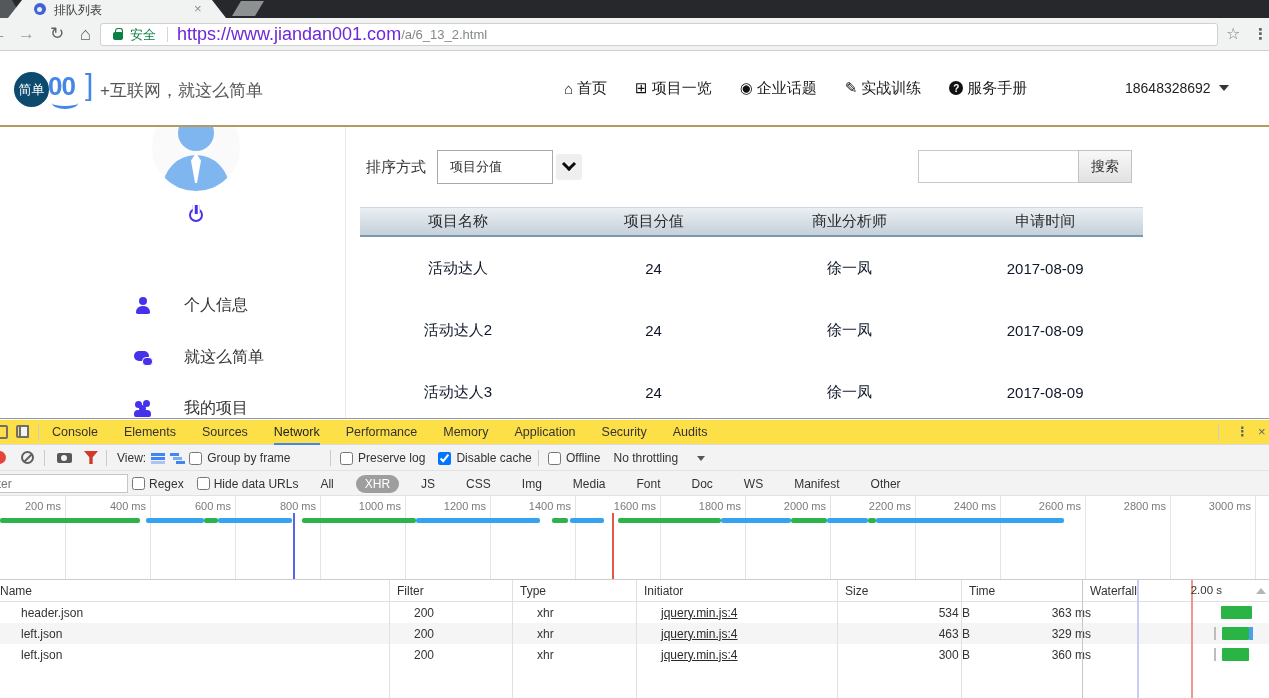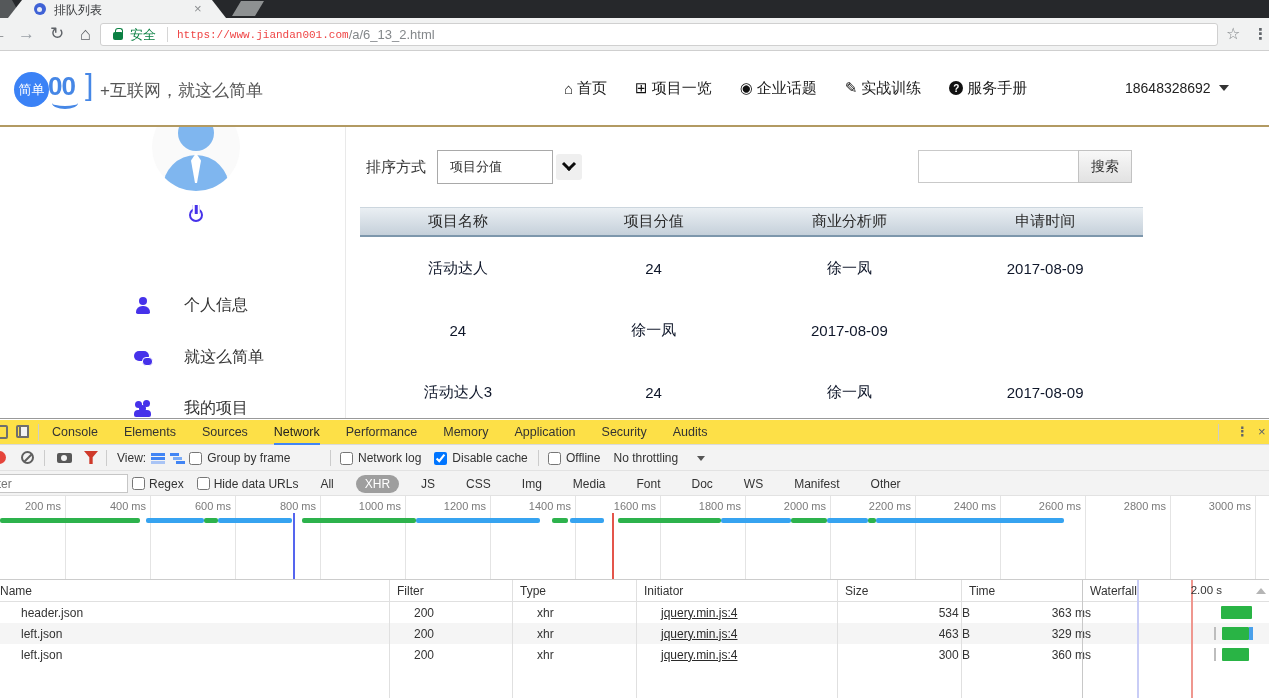--- a/index.html
+++ b/index.html
@@ -29,29 +29,29 @@
   #btn-forward { left:18px; color:#9aa0a6; }
   #btn-refresh { left:50px; }
   #btn-home { left:80px; font-size:18px; }
   #addressbar { position:absolute; left:100px; top:5px; width:1118px; height:23px; background:#fff;
     border:1px solid #d0d0d0; border-radius:3px; display:flex; align-items:center; padding-left:12px; }
   .lock-icon { position:relative; width:10px; height:8px; background:#0b8043; border-radius:2px; margin-top:3px; }
   .lock-icon::before { content:""; position:absolute; left:2px; top:-4px; width:6px; height:5px;
     border:1.5px solid #0b8043; border-bottom:none; border-radius:3px 3px 0 0; }
   .secure-label { color:#0b8043; font-size:13px; margin-left:7px; }
   .addr-sep { width:1px; height:15px; background:#d6d6d6; margin:0 9px 0 11px; }
-  .url-host { color:#ef4444; font-size:11px;font-family:Liberation Mono, monospace; }
+  .url-host { color:#6d28d9; font-size:18px; }
   .url-path { color:#83878a; font-size:13px; }
   #btn-star { left:1226px; font-size:16px; color:#83878a; }
   #btn-menu { left:1253px; font-size:15px; color:#5f6368; font-weight:bold; letter-spacing:0; }
 
   
   #site-header { position:absolute; top:51px; left:0; width:1269px; height:74px; background:#fff; }
   .logo-circle { position:absolute; left:14px; top:21px; width:35px; height:35px; border-radius:50%;
-    background:#3b82f6; color:#fff; font-size:13px; display:flex; align-items:center; justify-content:center; }
+    background:#0c4a6e; color:#fff; font-size:13px; display:flex; align-items:center; justify-content:center; }
   .logo-zeros { position:absolute; left:48px; top:20px; font-size:26px; font-weight:bold; color:#4687e6; letter-spacing:-1px; }
   .logo-smile { position:absolute; left:52px; top:46px; width:26px; height:12px;
     border-bottom:3px solid #4687e6; border-radius:50%; }
   .logo-bracket { position:absolute; left:85px; top:17px; font-size:30px; color:#4687e6; font-weight:300; }
   .tagline { position:absolute; left:100px; top:28px; font-size:17px; color:#555; }
   #main-nav { position:absolute; left:564px; top:0; height:74px; display:flex; align-items:center; gap:28px; }
   .nav-item { display:flex; align-items:center; gap:4px; font-size:15px; color:#1b1b1b; white-space:nowrap; cursor:default; }
   .nav-glyph-ic { font-size:15px; color:#111; }
   .q-circle { display:inline-flex; width:14px; height:14px; border-radius:50%; background:#111;
     color:#fff; font-size:10px; font-weight:bold; align-items:center; justify-content:center; }
@@ -292,20 +292,21 @@
       <span>商业分析师</span>
       <span>申请时间</span>
     </div>
     <div class="proj-row">
       <span>活动达人</span>
       <span>24</span>
       <span>徐一凤</span>
       <span>2017-08-09</span>
     </div>
     <div class="proj-row">
+      <span>活动达人2</span>
       <span>24</span>
       <span>徐一凤</span>
       <span>2017-08-09</span>
     </div>
     <div class="proj-row">
       <span>活动达人3</span>
       <span>24</span>
       <span>徐一凤</span>
       <span>2017-08-09</span>
     </div>
@@ -344,21 +345,21 @@
     <div class="nb-item" style="left:117px;">
       <span>View:</span>
       <span class="view-list-ic"></span>
       <span class="view-wf-ic"></span>
       <input type="checkbox" class="dt-cb" style="">
       <span>Group by frame</span>
     </div>
     <span class="dt-sep-v" style="left:330px;top:5px;height:16px;"></span>
     <div class="nb-item" style="left:340px;">
       <input type="checkbox" class="dt-cb" style="">
-      <span>Network log</span>
+      <span>Preserve log</span>
       <input type="checkbox" class="dt-cb" style="margin-left: 8px;" checked="checked">
       <span>Disable cache</span>
     </div>
     <span class="dt-sep-v" style="left:538px;top:5px;height:16px;"></span>
     <div class="nb-item" style="left:548px;">
       <input type="checkbox" class="dt-cb" style="">
       <span>Offline</span>
       <span style="margin-left:8px;">No throttling</span>
       <span class="throt-caret" style="margin-left:14px;"></span>
     </div>

